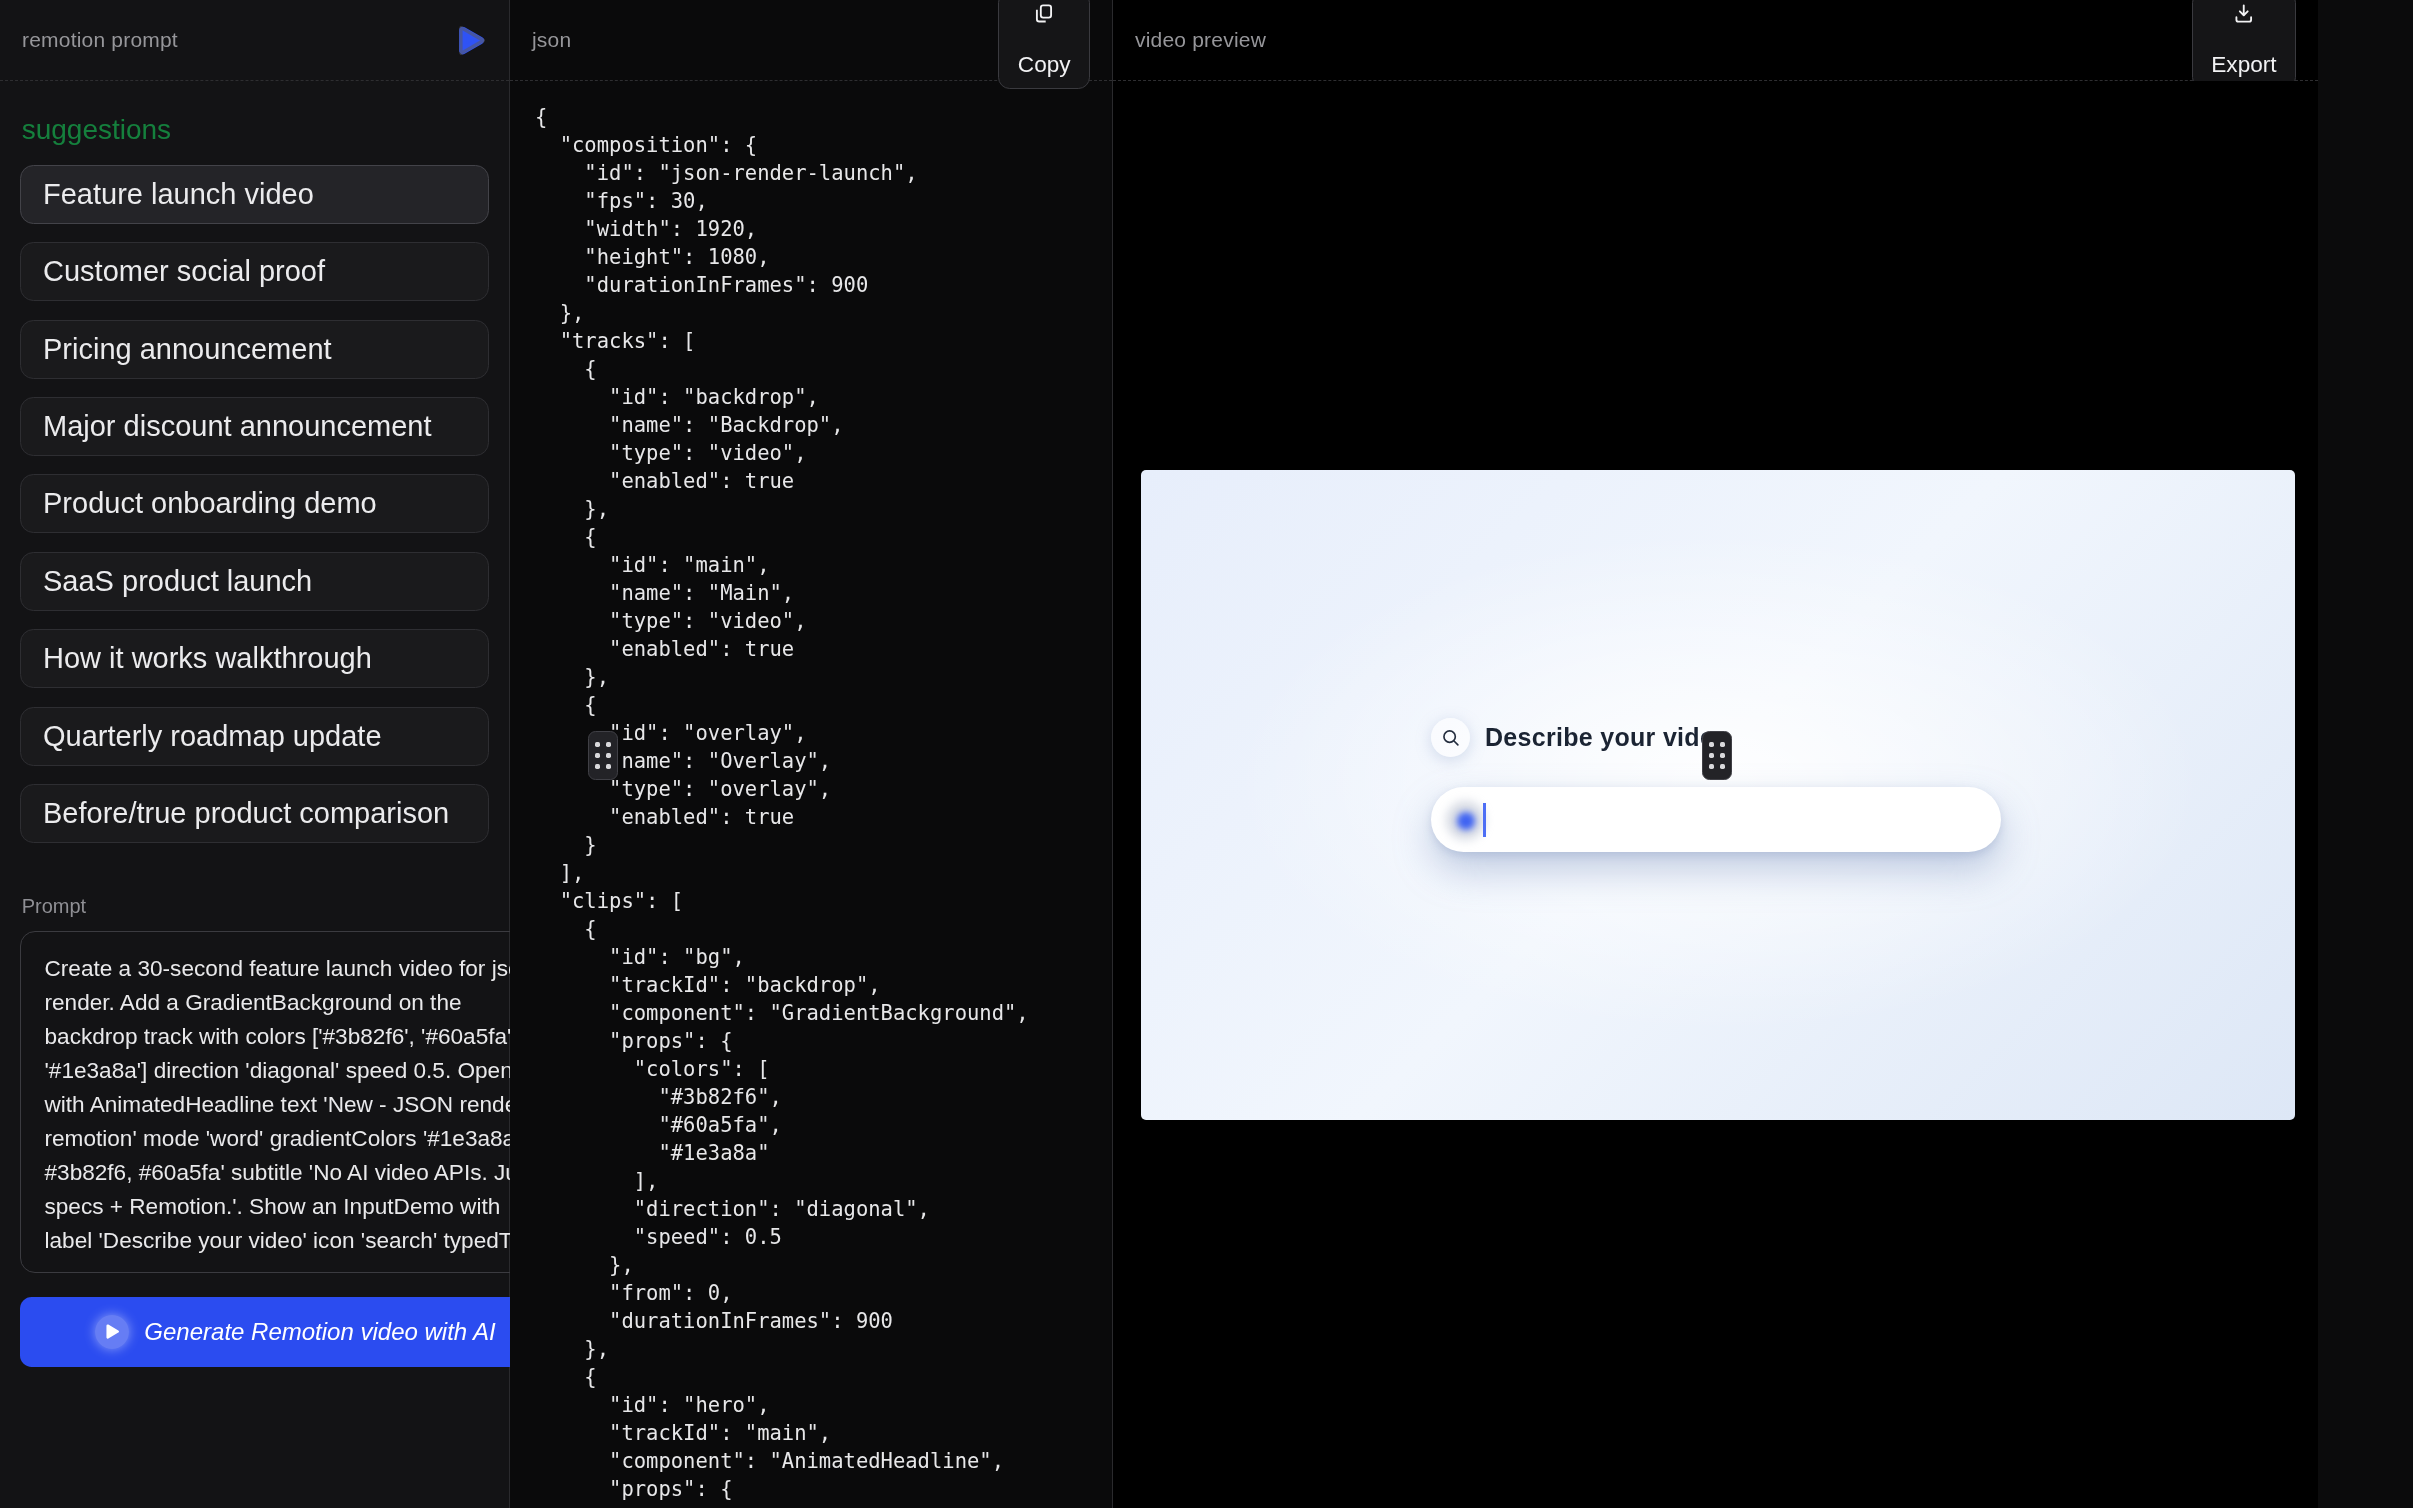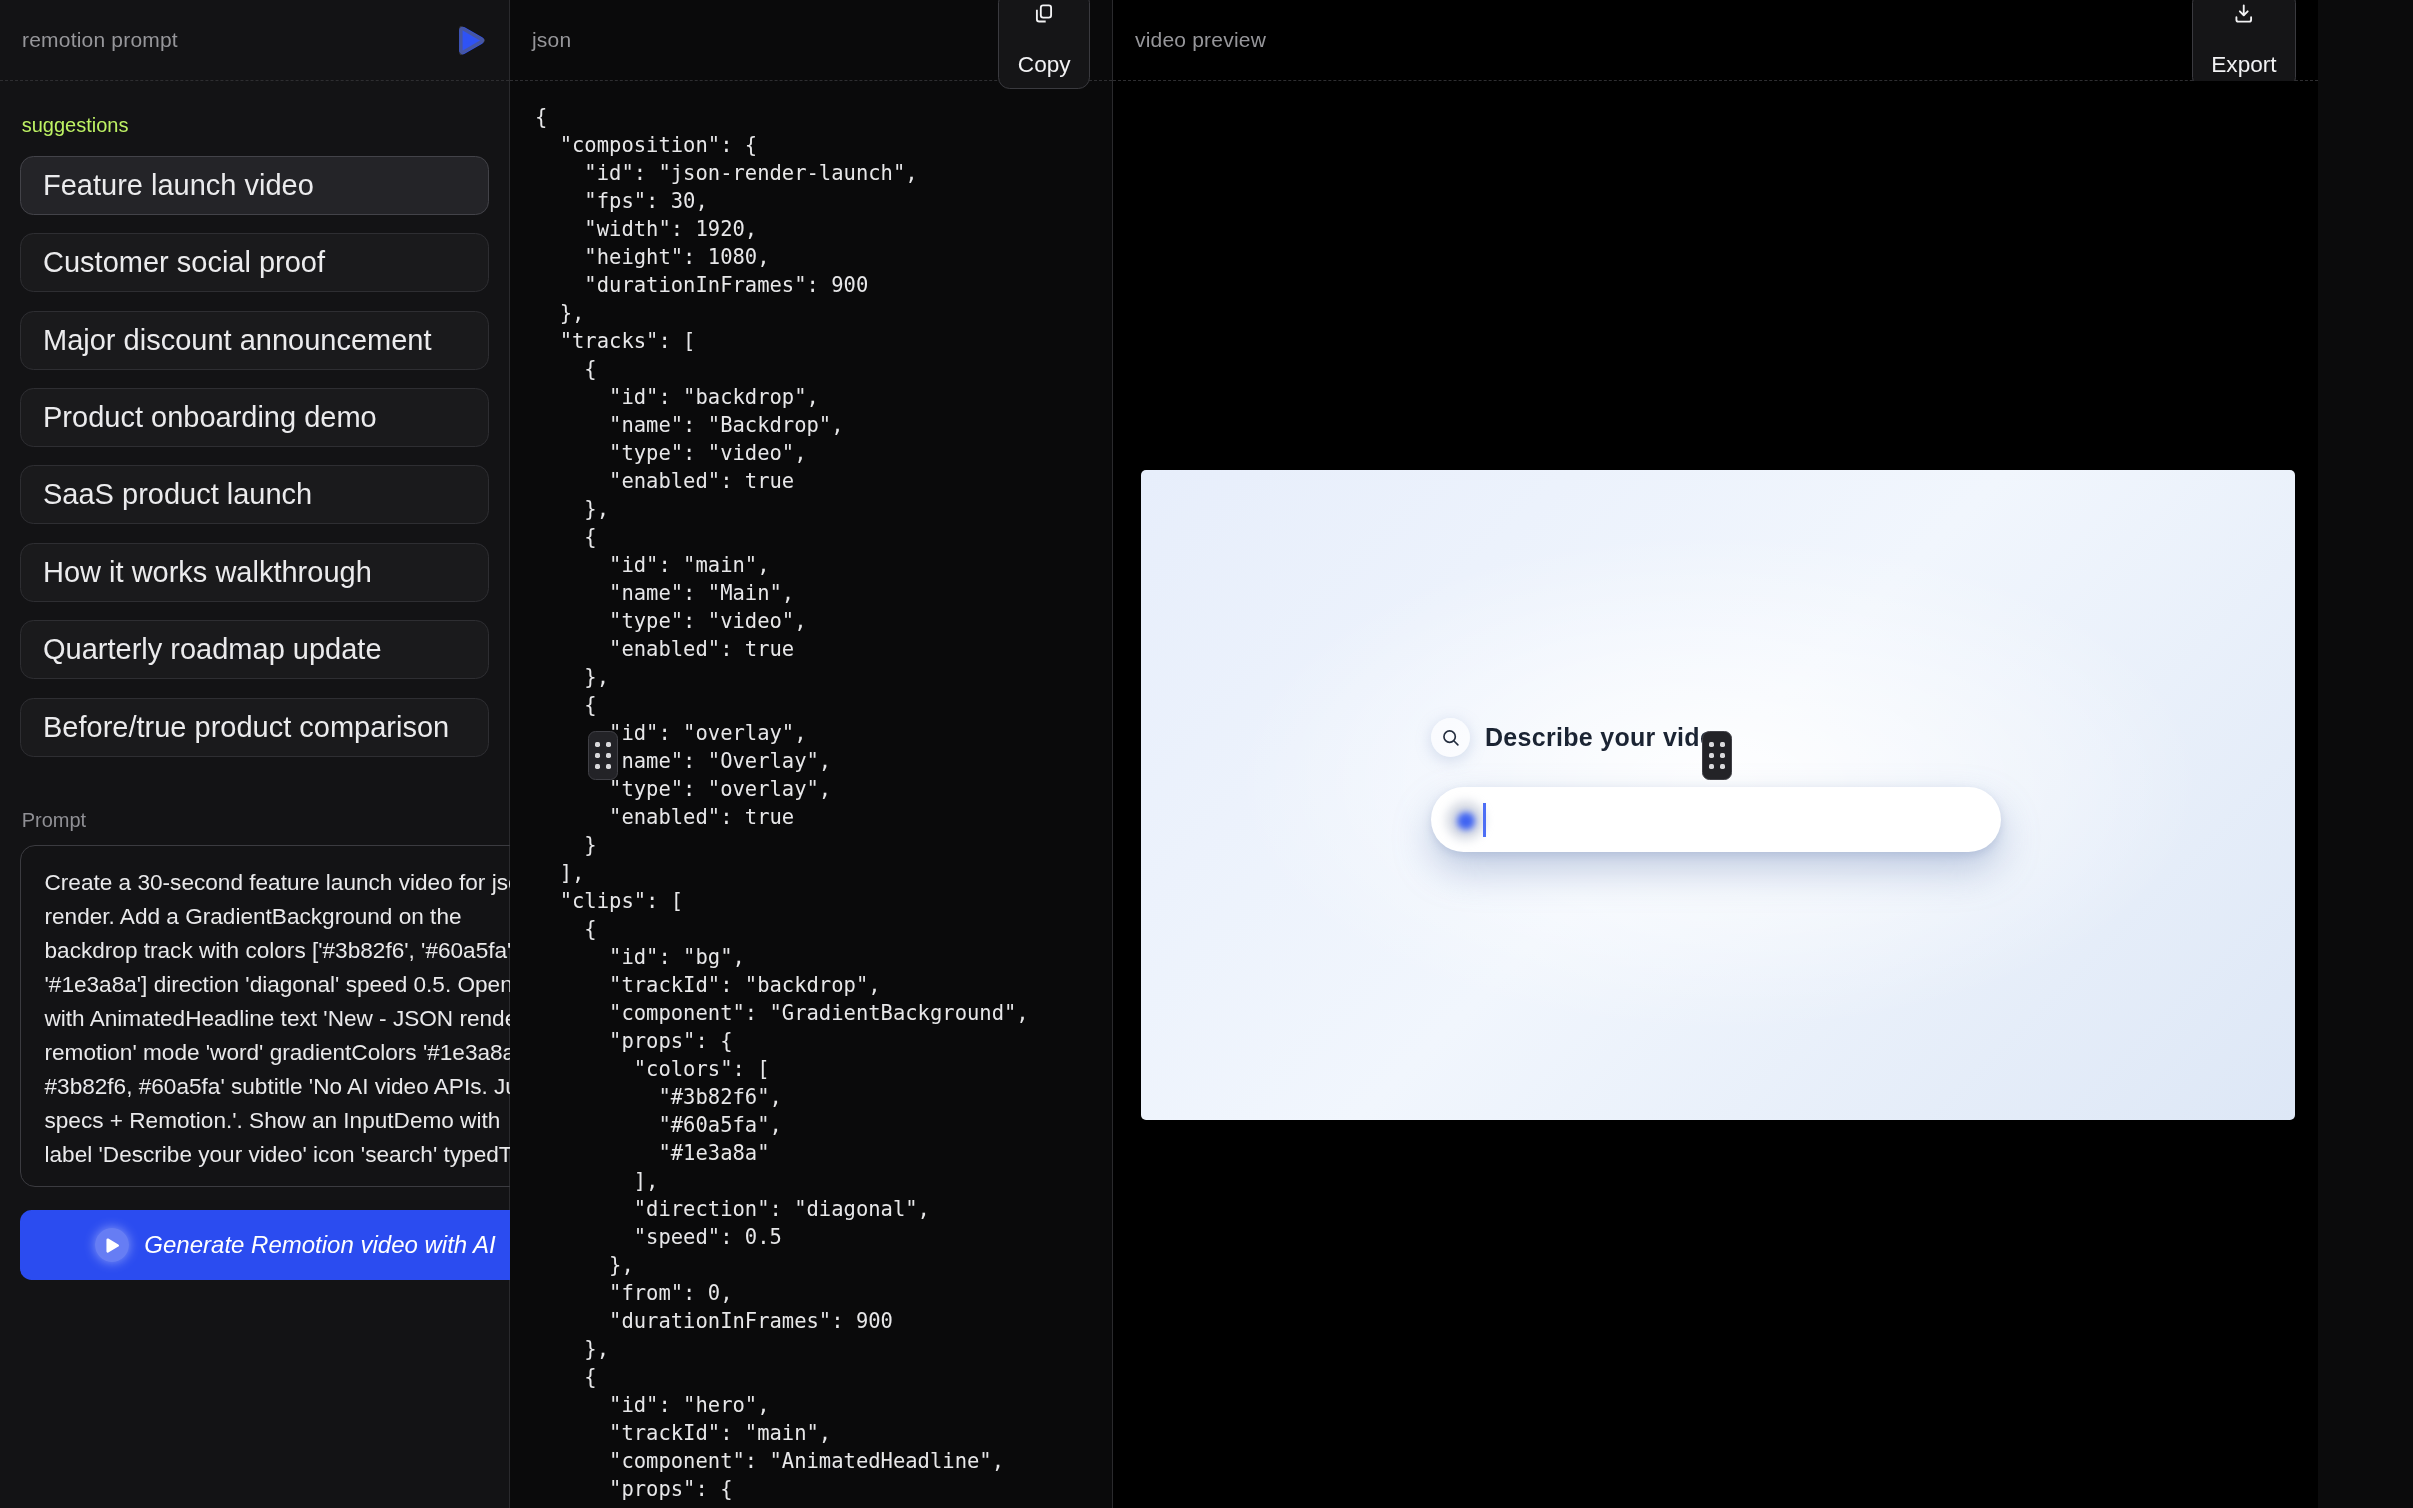--- a/index.html
+++ b/index.html
@@ -20,21 +20,21 @@
   .panel-header {
     height: 81px;
     display: flex; align-items: center; justify-content: space-between;
     padding: 0 22px;
     border-bottom: 0.8px dashed #2e2e31;
   }
   .panel-title { font-size: 21px; color: #96969a; letter-spacing: 0.2px; }
 
   
   .left-body { padding: 20px; }
-  .section-label { font-size: 20px; color: #bef264; margin: 13.4px 0 18.4px 1.7px; }
+  .section-label { font-size: 28px; color: #15803d; margin: 13.4px 0 18.4px 1.7px; }
 
   .suggestion {
     height: 59px; width: 100%;
     display: flex; align-items: center;
     padding: 0 22px;
     margin-bottom: 18.4px;
     background: #1a1a1c;
     border: 0.8px solid #2e2e32;
     border-radius: 13.4px;
     font-size: 29px; color: #ebebed;
@@ -179,20 +179,23 @@
     <div>
 
         <div class="suggestion active">
           <span>Feature launch video</span>
         </div>
 
         <div class="suggestion">
           <span>Customer social proof</span>
         </div>
 
+        <div class="suggestion">
+          <span>Pricing announcement</span>
+        </div>
 
         <div class="suggestion">
           <span>Major discount announcement</span>
         </div>
 
         <div class="suggestion">
           <span>Product onboarding demo</span>
         </div>
 
         <div class="suggestion">

